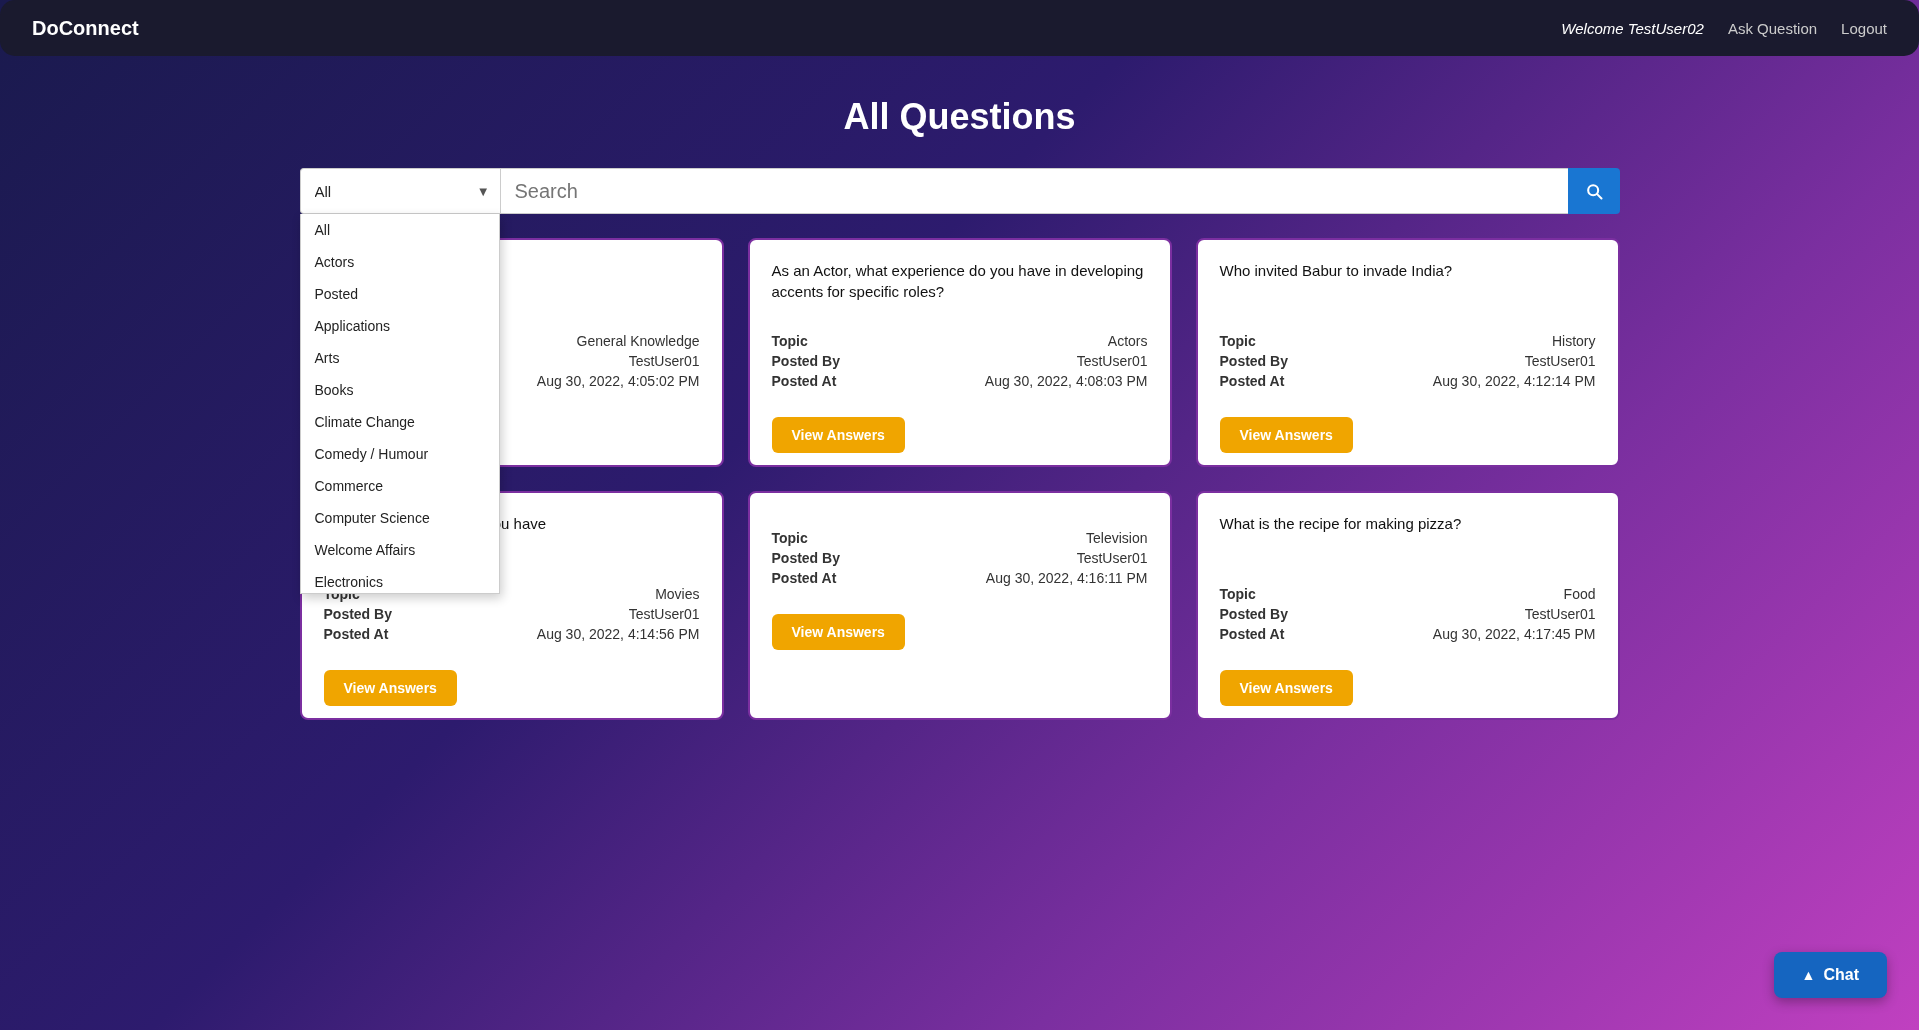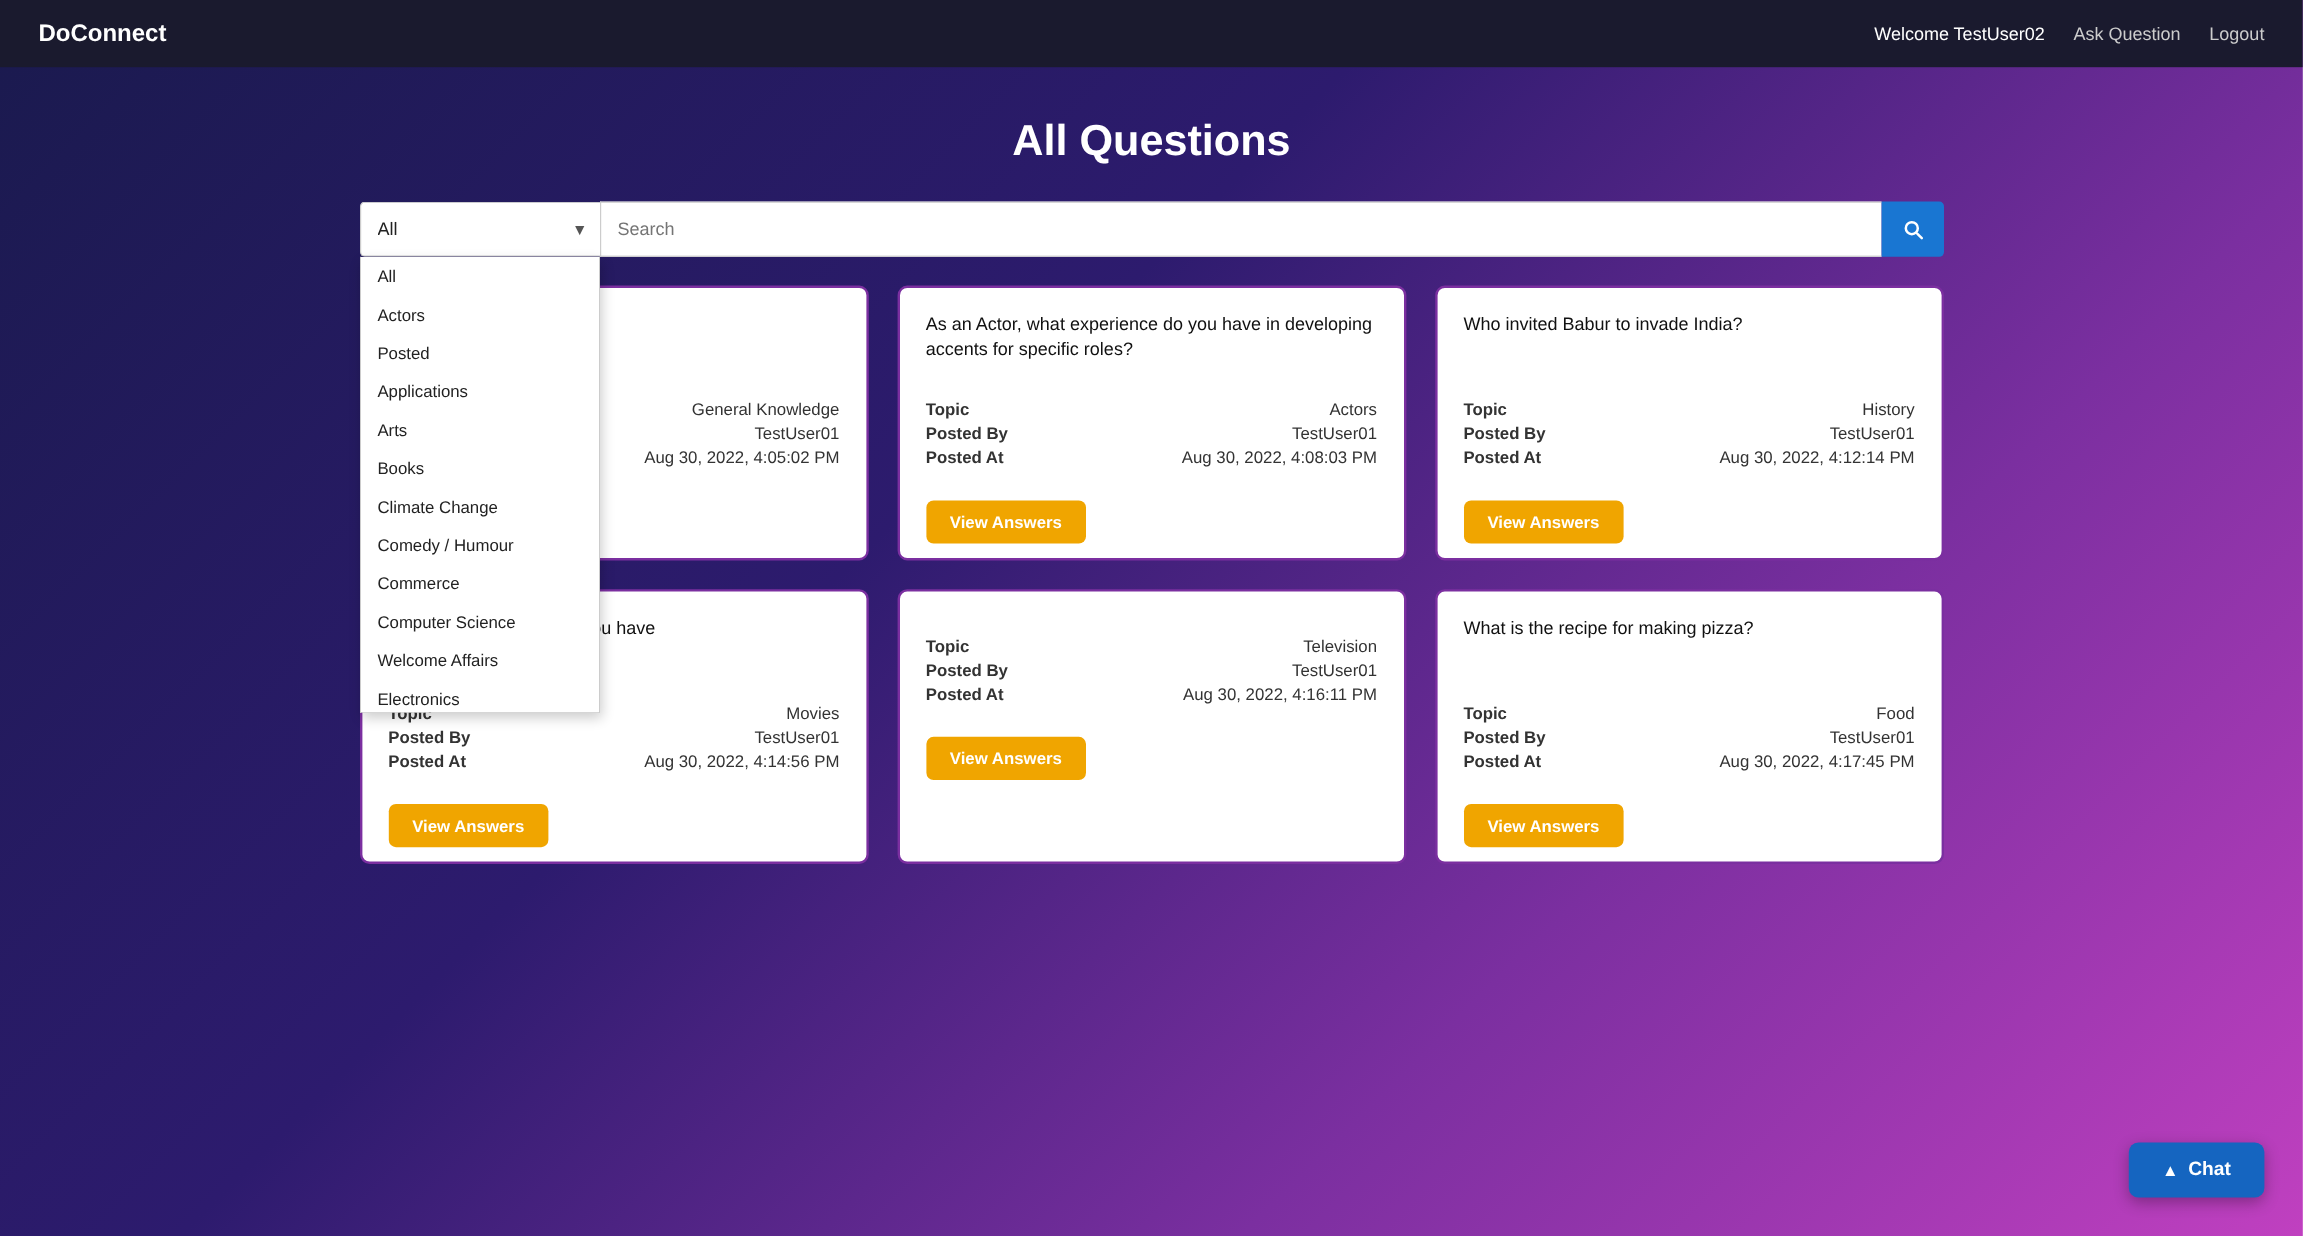--- a/index.html
+++ b/index.html
@@ -11,34 +11,36 @@
     }
 
     
     .navbar {
       background-color: #1a1a2e;
       display: flex;
       align-items: center;
       justify-content: space-between;
       padding: 0 32px;
       height: 56px;
+      border-radius: 15px;
     }
     .navbar-brand {
       color: #fff;
       font-size: 20px;
       font-weight: bold;
     }
     .navbar-right {
       display: flex;
       align-items: center;
       gap: 24px;
     }
     .navbar-welcome {
       color: #fff;
       font-size: 15px;
+      font-style: italic;
     }
     .navbar-link {
       color: #ccc;
       font-size: 15px;
       cursor: pointer;
       text-decoration: none;
     }
 
     
     .page-title-container {
@@ -122,21 +124,21 @@
     
     .dropdown-list::-webkit-scrollbar { width: 6px; }
     .dropdown-list::-webkit-scrollbar-thumb { background: #aaa; border-radius: 3px; }
 
     .search-input {
       flex: 1;
       height: 46px;
       border: 1px solid #ccc;
       border-right: none;
       padding: 10px 14px;
-      font-size: 15px;
+      font-size: 20px;
       outline: none;
       color: #222;
     }
     .search-button {
       background: #1976d2;
       border: none;
       height: 46px;
       width: 52px;
       cursor: pointer;
       display: flex;

